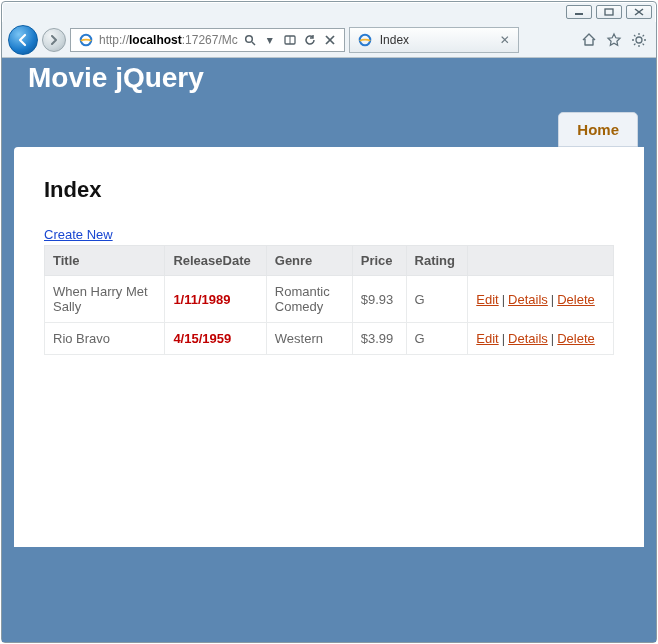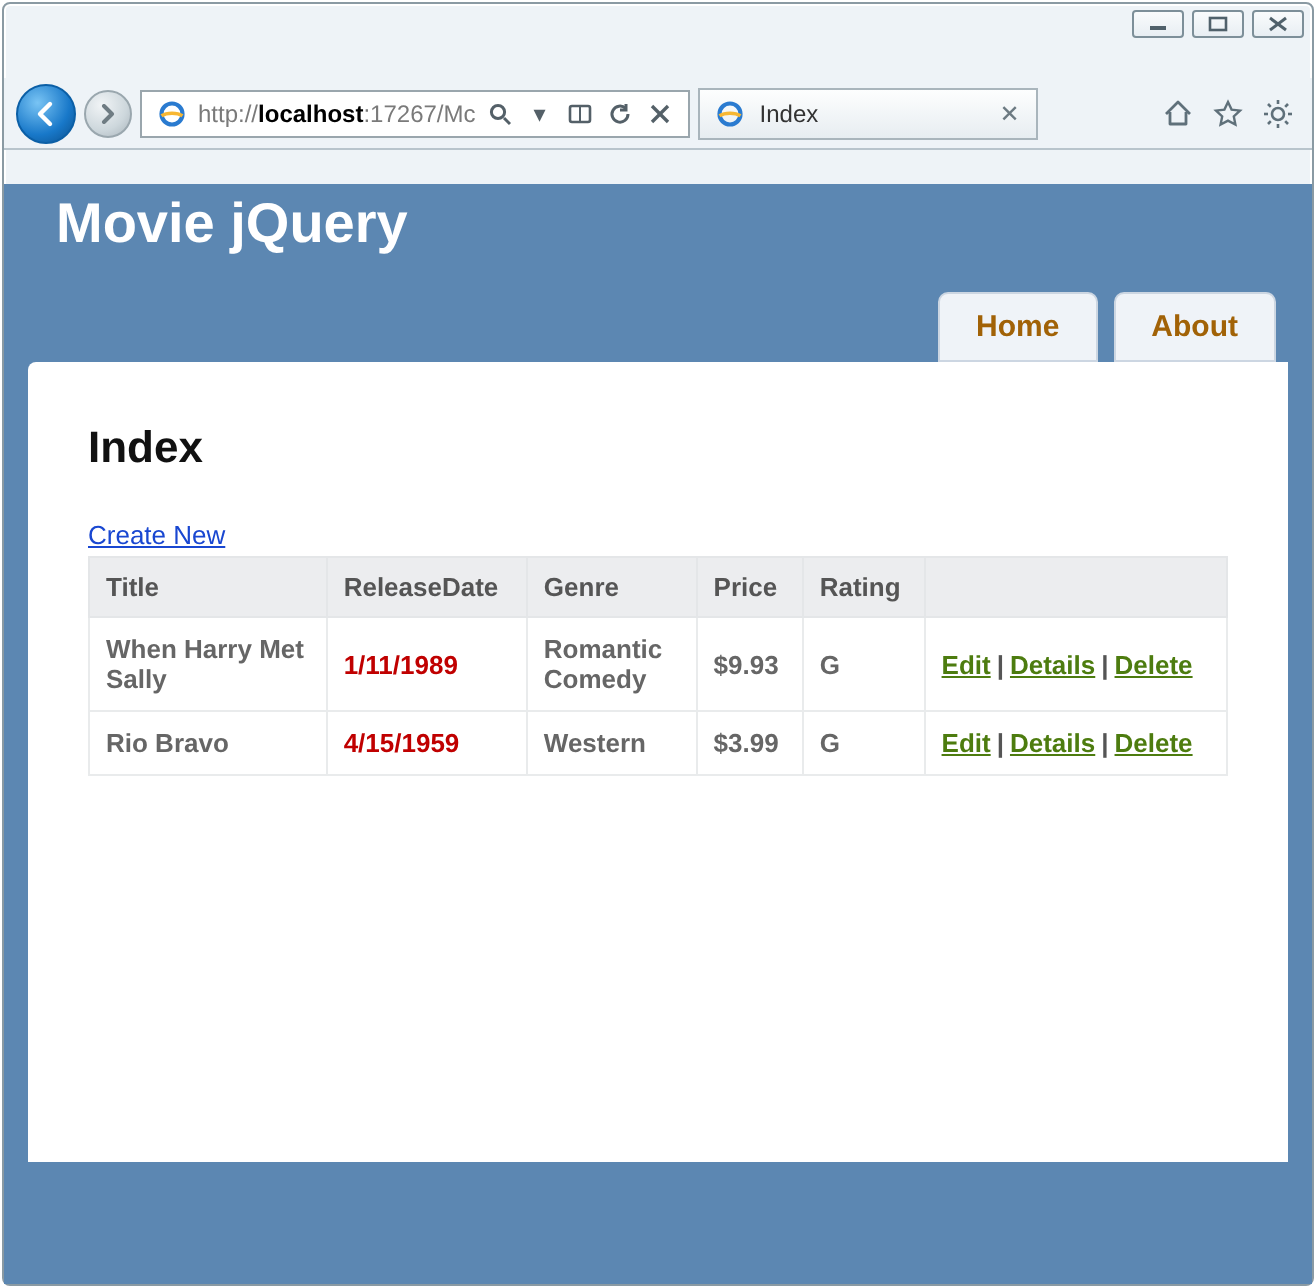--- a/index.html
+++ b/index.html
@@ -14,21 +14,20 @@
   .window-frame {
     width: 656px;
     height: 642px;
     margin: 1px;
     border: 1px solid #8a9aa3;
     border-radius: 4px;
     background: #eef3f7;
     box-shadow: inset 0 0 0 1px #fff;
     display: flex;
     flex-direction: column;
-    gap: 17px;
   }
   
   .titlebar {
     height: 20px;
     display: flex;
     align-items: center;
     justify-content: flex-end;
     padding: 0 4px;
     gap: 4px;
   }
@@ -151,25 +150,24 @@
     color:#555;
     border:1px solid #e4e6e8;
     font-weight:bold;
     margin-left:24px;
   }
   table.grid td {
     padding:8px 8px;
     border:1px solid #e9ebec;
     color:#666;
     vertical-align:middle;
-    font-weight:bold;
   }
   table.grid .reldate { color:#c00000;font-weight:bold; }
   table.grid .actions { white-space:normal;color:#333; }
-  table.grid .actions a { color:#4d7c0f;text-decoration:underline;cursor:pointer; }
+  table.grid .actions a { color:#c2410c;text-decoration:underline;cursor:pointer; }
   table.grid .sep { color:#555;margin:0 3px; }
 </style>
 </head>
 <body>
 
 <div class="window-frame">
 
   <div class="titlebar">
     <div class="caption-btn">
       <svg width="10" height="8">
@@ -279,21 +277,20 @@
   </div>
 
   <div class="viewport">
     <div class="page">
 
 
       <h1 class="sitetitle">Movie jQuery</h1>
 
       <div class="menurow">
         <div class="menubtn">Home</div>
-        <div class="menubtn">About</div>
       </div>
 
       <div class="maincard">
         <h2 class="pagetitle">Index</h2>
         <a class="link createnew">Create New</a>
 
         <table class="grid">
           <thead>
             <tr>
               <th style="width:112px;">Title</th>

